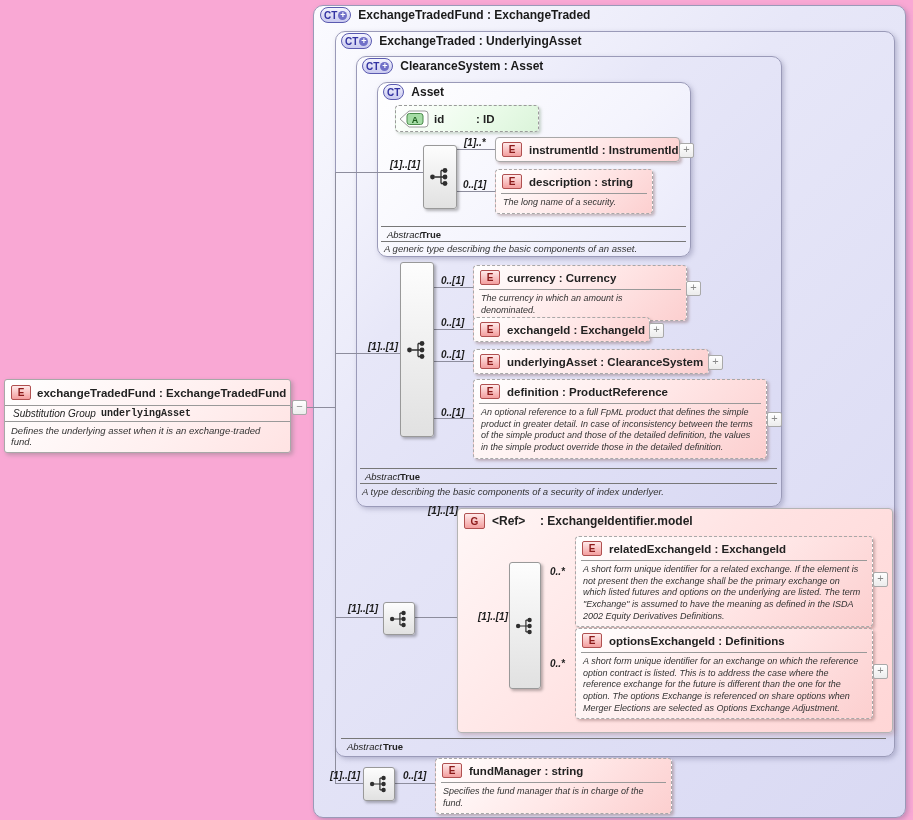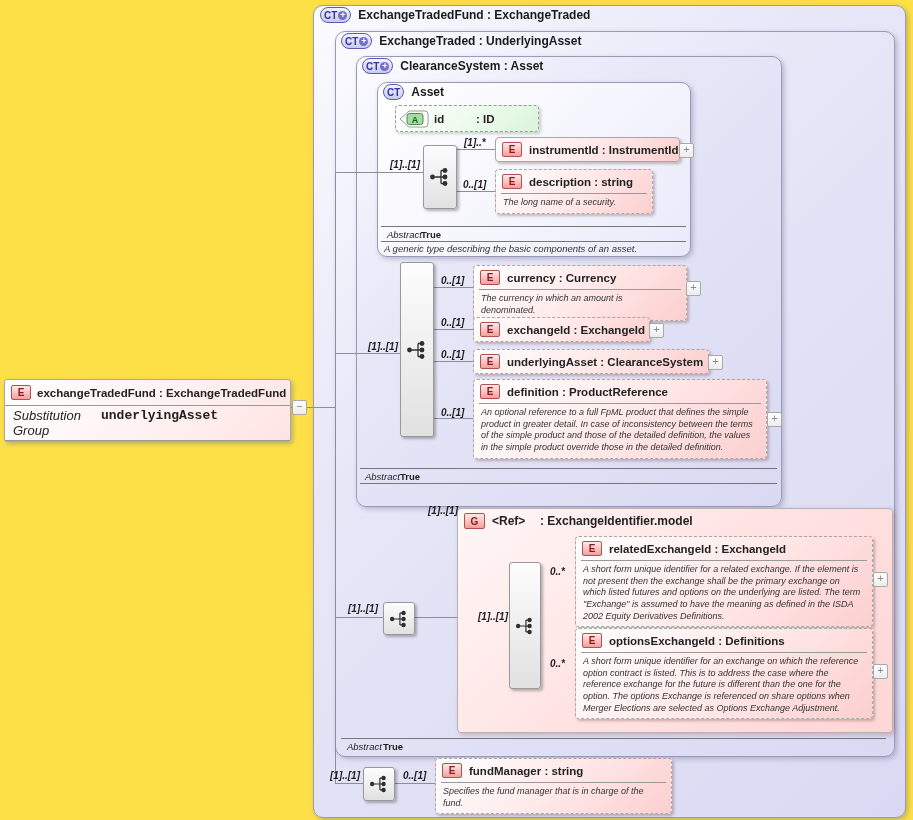--- a/index.html
+++ b/index.html
@@ -1,16 +1,16 @@
 <!DOCTYPE html>
 <html><head>
 <meta charset="utf-8">
 <style>
   html,body{margin:0;padding:0;background:#ffffff;}
-  #canvas{position:relative;width:913px;height:820px;background:#fde047;
+  #canvas{position:relative;width:913px;height:820px;background:#f9a8d4;
           font-family:"Liberation Sans",sans-serif;overflow:hidden;}
 
   
   .ct-box{position:absolute;border:1px solid #9a9ab8;border-radius:10px;
           background:linear-gradient(135deg,#fbfbff 0%,#e7e7f8 35%,#d9d9f3 100%);
           box-shadow:2px 2px 5px rgba(90,90,130,.35);}
   .ct-box.inner-white{background:linear-gradient(135deg,#ffffff 0%,#f4f4fd 60%,#e9e9fa 100%);}
   .ct-header{position:absolute;display:flex;align-items:center;gap:7px;
              font-size:12px;font-weight:bold;color:#1a1a1a;white-space:nowrap;}
   .badge-ct{display:inline-flex;align-items:center;justify-content:center;gap:1px;
@@ -62,21 +62,21 @@
   .abs-value{position:absolute;font-size:9.5px;font-weight:bold;color:#222;white-space:nowrap;}
   .note{position:absolute;font-size:9.5px;font-style:italic;color:#333;white-space:nowrap;}
 
   
   .root-el{position:absolute;left:4px;top:379px;width:285px;border:1px solid #a8a8a8;
            border-radius:3px;background:linear-gradient(135deg,#ffffff 0%,#fff0f0 60%,#ffe3e3 100%);
            box-shadow:2px 2px 4px rgba(120,120,120,.45);}
   .root-title{display:flex;align-items:center;gap:6px;padding:5px 6px;
               font-size:11.5px;font-weight:bold;color:#222;white-space:nowrap;
               border-bottom:1px solid #999;}
-  .root-sub{display:flex;padding:2px 8px;font-size:13px;border-bottom:1px solid #999;}
+  .root-sub{display:flex;padding:2px 8px;font-size:10px;border-bottom:1px solid #999;}
   .root-sub .lbl{font-style:italic;color:#222;width:88px;}
   .root-sub .val{font-weight:bold;color:#222;font-family:Liberation Mono, monospace;}
   .root-annot{padding:3px 6px 5px;font-size:9.5px;font-style:italic;color:#333;}
 
   .group-header{position:absolute;display:flex;align-items:center;
                 font-size:12px;font-weight:bold;color:#222;white-space:nowrap;}
   .badge-g{width:19px;height:14px;border:1px solid #b05050;border-radius:2px;
            background:linear-gradient(#ffeaea,#f39e9e);color:#8b1a1a;font-size:10px;
            font-weight:bold;display:flex;align-items:center;justify-content:center;margin-right:7px;}
   .gname{width:48px;}
@@ -141,20 +141,21 @@
     <div class="root-title">
       <span class="badge-e">
           <span>E</span>
         </span>
       <span>exchangeTradedFund : ExchangeTradedFund</span>
     </div>
     <div class="root-sub">
       <span class="lbl">Substitution Group</span>
       <span class="val">underlyingAsset</span>
     </div>
+    <div class="root-annot">Defines the underlying asset when it is an exchange-traded fund.</div>
   </div>
   <div class="expander" style="left:292px;top:400px;">−</div>
 
   <div class="attr-box" style="left:395px;top:105px;width:142px;height:25px;">
     <svg width="32" height="20" viewBox="0 0 32 20" style="margin-left:2px;">
       <path d="M27 2 H 11 L 2 10 L 11 18 H 27 A3 3 0 0 0 30 15 V 5 A3 3 0 0 0 27 2 Z" fill="#ffffff" stroke="#9a9a9a" stroke-width="1"></path>
       <rect x="9" y="4.5" width="16" height="11" rx="2.5" fill="#a5dca5" stroke="#4a8a4a" stroke-width="1"></rect>
       <text x="17" y="13.5" text-anchor="middle" font-size="9" font-weight="bold" fill="#1d5c1d">A</text>
     </svg>
     <span style="font-size:11.5px;font-weight:bold;color:#222;width:42px;margin-left:4px;">id</span>
@@ -254,20 +255,21 @@
       </div>
     <div class="el-annot">An optional reference to a full FpML product that defines the simple product in greater detail. In case of inconsistency between the terms of the simple product and those of the detailed definition, the values in the simple product override those in the detailed definition.</div>
   </div>
   <div class="card" style="left:441px;top:407px;">0..[1]</div>
   <div class="expander" style="left:767px;top:412px;">+</div>
 
   <div class="hline" style="left:360px;top:468px;width:417px;background:#777;"></div>
   <div class="abs-label" style="left:365px;top:471px;">Abstract</div>
   <div class="abs-value" style="left:400px;top:471px;">True</div>
   <div class="hline" style="left:360px;top:483px;width:417px;background:#777;"></div>
+  <div class="note" style="left:362px;top:486px;">A type describing the basic components of a security of index underlyer.</div>
 
   <div class="seq-box" style="left:383px;top:602px;width:30px;height:31px;">
     <svg width="22" height="22" viewBox="0 0 24 24">
       <circle cx="4.5" cy="12" r="2.4" fill="#2e2e2e"></circle>
       <path d="M6.5 12 H 13 M13 5.5 V 18.5 M13 5.5 H 16 M13 12 H 16 M13 18.5 H 16" stroke="#2e2e2e" stroke-width="1.3" fill="none"></path>
       <circle cx="17" cy="5.5" r="2.4" fill="#2e2e2e"></circle>
         <circle cx="17" cy="12" r="2.4" fill="#2e2e2e"></circle>
         <circle cx="17" cy="18.5" r="2.4" fill="#2e2e2e"></circle>
     </svg>
   </div>

